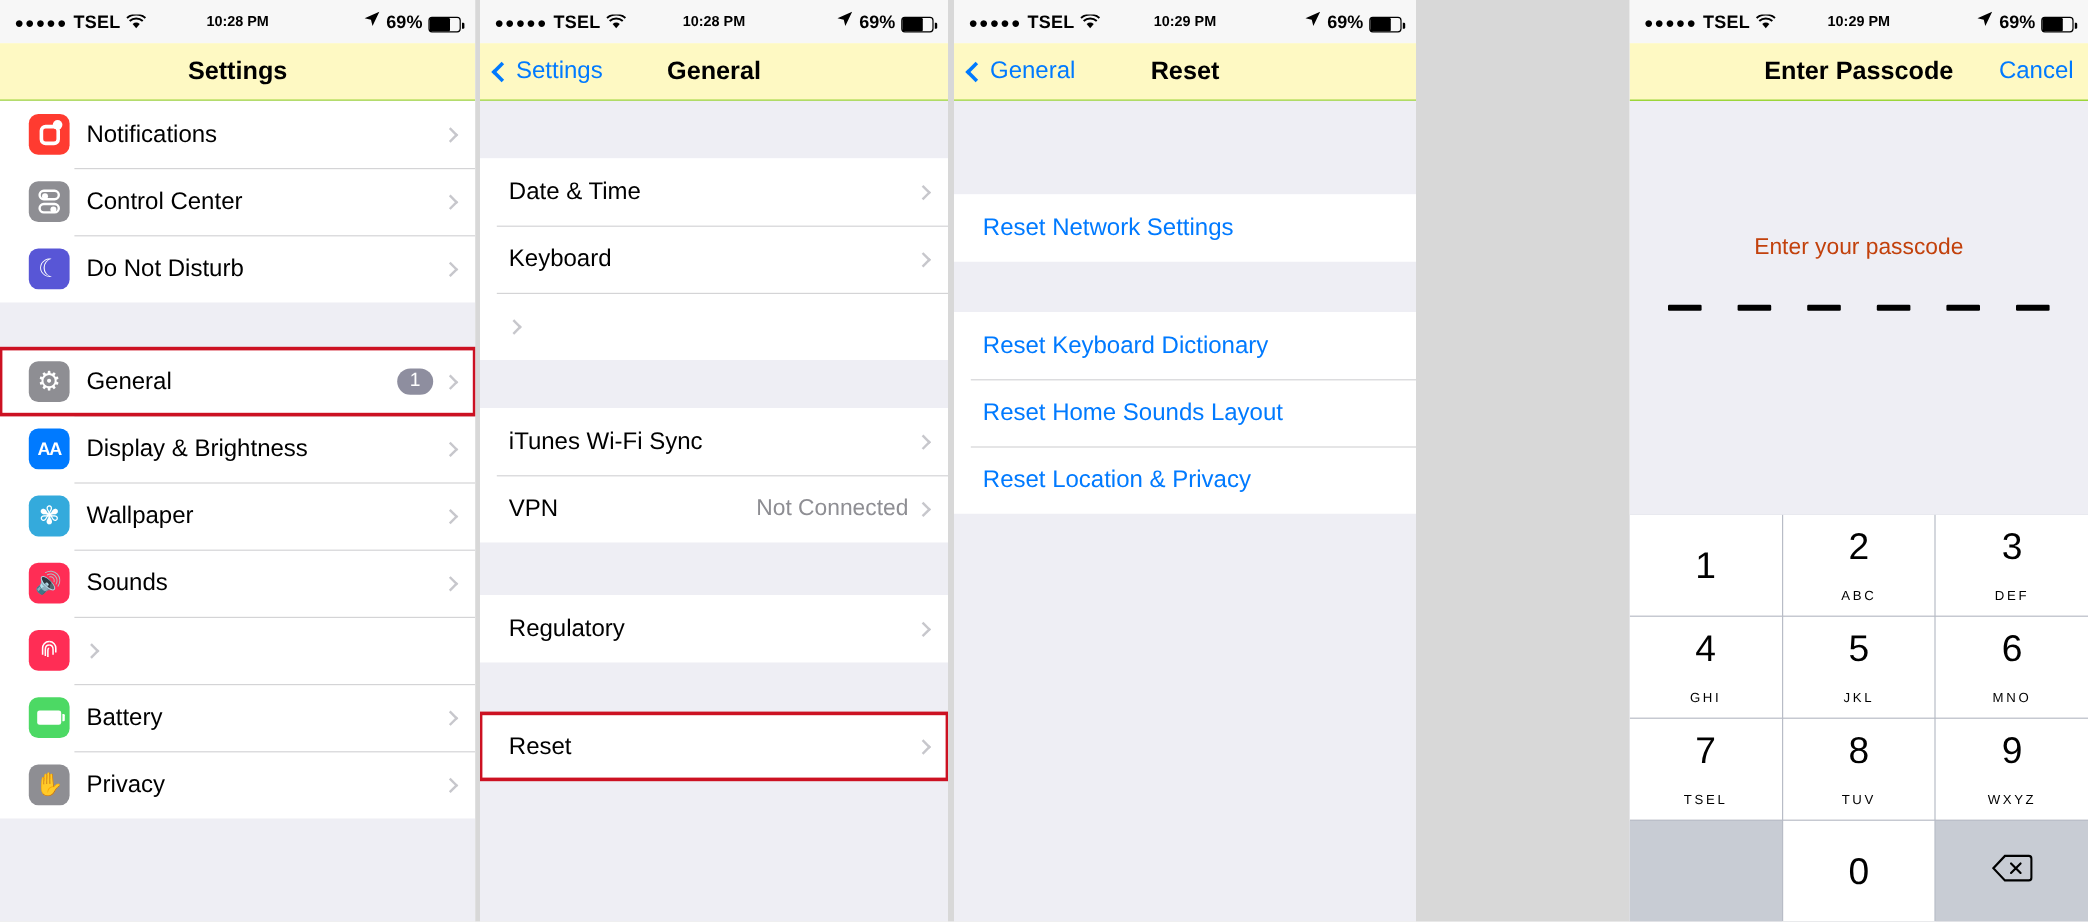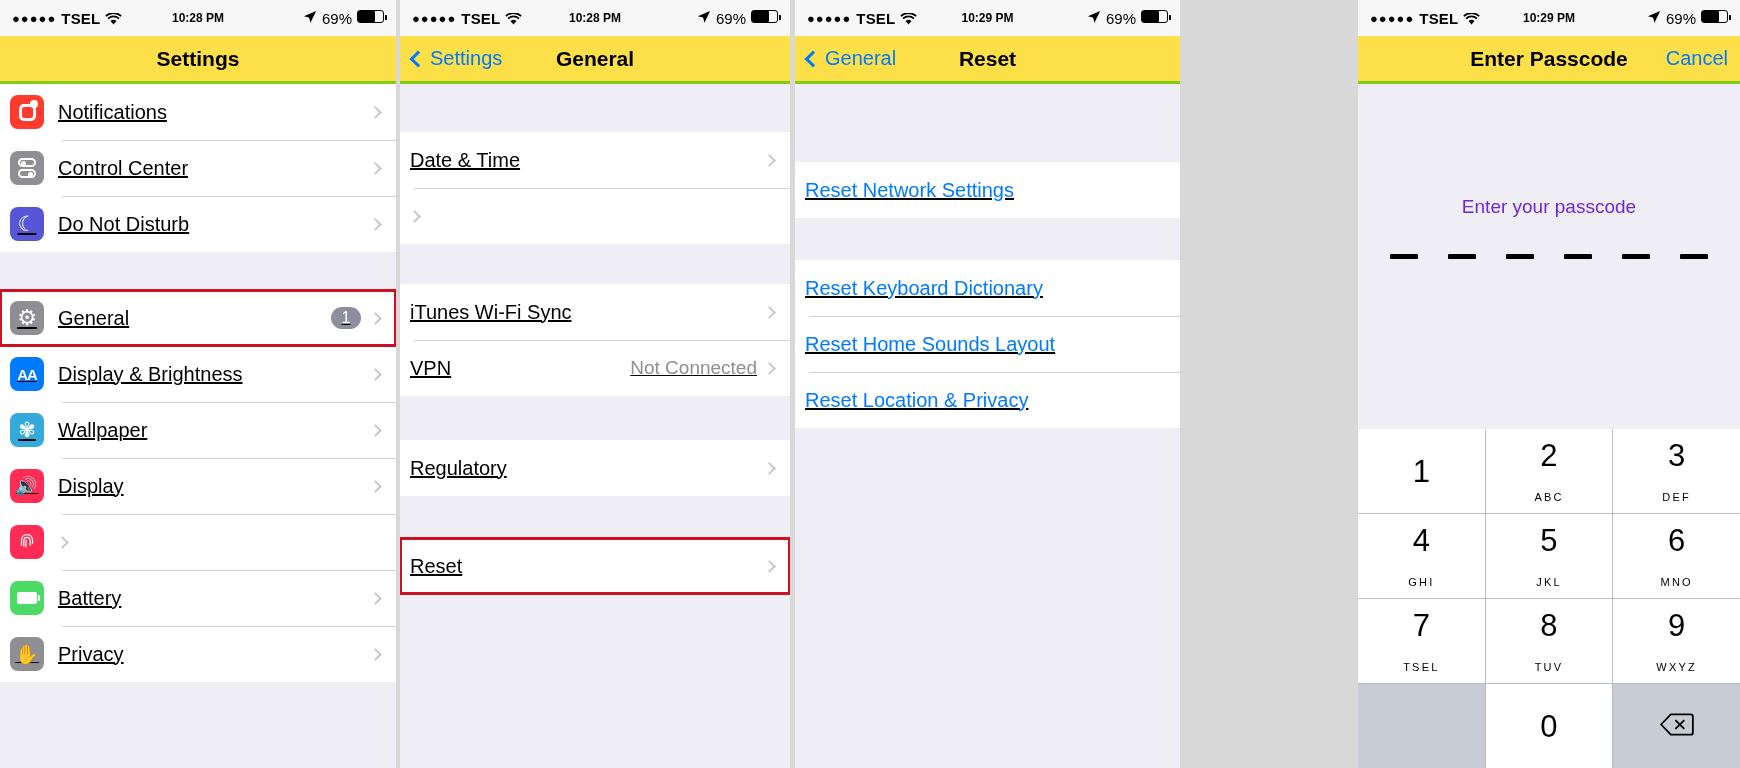--- a/index.html
+++ b/index.html
@@ -37,38 +37,38 @@
   }
   .sb-left { display: flex; align-items: center; gap: 5px; }
   .dots { letter-spacing: 1px; font-size: 13px; line-height: 1; }
   .carrier { font-size: 15px; font-weight: bold; letter-spacing: .2px; }
   .wifi { width: 17px; height: 13px; position: relative; display: inline-block; }
   .sb-center {
     position: absolute; left: 0; right: 0; text-align: center;
     font-size: 12px; font-weight: bold; pointer-events: none;
   }
   .sb-right {
-    margin-left: auto; display: flex; align-items: flex-start; gap: 5px;
-    font-size: 15px; font-weight: normal; z-index: 2;
+    margin-left: auto; display: flex; align-items: flex-end; gap: 5px;
+    font-size: 15px; font-weight: bold; z-index: 2;
   }
   .loc-arrow { display: inline-block; }
   .battery {
     width: 27px; height: 13px; border: 1.5px solid #000; border-radius: 3px;
     position: relative; display: inline-block;
   }
   .battery::after {
     content: ""; position: absolute; right: -4px; top: 4px;
     width: 2.5px; height: 5px; background: #000; border-radius: 0 1px 1px 0;
   }
   .battery > i { display: block; height: 100%; background: #000; border-radius: 1px; }
 
   
   .navbar {
-    height: 48px; background: #fde047;
-    border-bottom: 3px solid #84cc16;
+    height: 48px; background: #fef9c3;
+    border-bottom: 1px solid #84cc16;
     display: flex; align-items: center; position: relative; padding: 0 12px;
   }
   .nav-title {
     position: absolute; left: 0; right: 0; text-align: center;
     font-size: 21px; font-weight: bold; color: #000; pointer-events: none;
   }
   .nav-back {
     display: flex; align-items: center; gap: 4px; color: #007aff;
     font-size: 20px; z-index: 2;
   }
@@ -86,23 +86,22 @@
     height: calc(768px - 84px);
     background: #eeeef4;
     overflow: hidden;
     position: relative;
   }
   .gap { background: #eeeef4; }
   .group { background: #ffffff; }
   .row {
     display: flex; align-items: center;
     height: 56px; background: #fff;
-    padding-left: 10px; padding-right: 12px;
+    padding-left: 24px; padding-right: 12px;
     position: relative;
-    text-decoration: underline;
   }
   .row + .row::before {
     content: ""; position: absolute; left: 62px; right: 0; top: 0;
     height: 1px; background: #d4d4d6;
   }
   .row.noicon + .row.noicon::before { left: 14px; }
   .icon {
     width: 34px; height: 34px; border-radius: 8px;
     margin-right: 14px; flex: 0 0 auto;
     display: flex; align-items: center; justify-content: center;
@@ -145,21 +144,21 @@
   .ic-batt .b::after { content:"";position:absolute;right:-3px;top:3px;width:2px;height:6px;background:#fff;border-radius:0 1px 1px 0; }
   .ic-priv { background:#8e8e93; font-size:19px; }
 
   
   .pc-body {
     height: calc(768px - 84px);
     background: #eeeef4;
     display: flex; flex-direction: column;
   }
   .pc-top { flex: 0 0 345px; display:flex; flex-direction:column; align-items:center; }
-  .pc-prompt { font-size: 19px; color:#6d28d9; margin-top: 112px; }
+  .pc-prompt { font-size: 19px; color:#c2410c; margin-top: 112px; }
   .pc-dashes { display:flex; gap: 30px; margin-top: 36px; }
   .pc-dash { width: 28px; height: 5px; background: #000; border-radius: 1px; }
   .keypad { flex: 1 1 auto; display:grid; grid-template-columns: repeat(3,1fr); grid-template-rows: repeat(4,1fr); background:#b8bcc6; gap:1px; }
   .key {
     background:#ffffff; display:flex; flex-direction:column;
     align-items:center; justify-content:center; color:#000;
   }
   .key .num { font-size: 31px; font-weight: 300; line-height: 1; }
   .key .alpha { font-size: 11px; letter-spacing: 2.2px; margin-top: 20px; color:#000; }
   .key.blank { background:#c8ccd4; }
@@ -239,21 +238,21 @@
           <span class="label">Display &amp; Brightness</span>
           <span class="chev"></span>
         </div>
         <div class="row">
           <span class="icon ic-wall">✾</span>
           <span class="label">Wallpaper</span>
           <span class="chev"></span>
         </div>
         <div class="row">
           <span class="icon ic-snd">🔊</span>
-          <span class="label">Display</span>
+          <span class="label">Sounds</span>
           <span class="chev"></span>
         </div>
         <div class="row">
           <span class="icon ic-touch">
             <svg viewBox="0 0 24 24" width="22" height="22" fill="none" stroke="#fff" stroke-width="1.4">
                 <path d="M12 4c-4 0-6 3-6 6v6"></path>
                 <path d="M12 7c-2.5 0-3.5 2-3.5 4v6"></path>
                 <path d="M12 10c-1 0-1.2 1-1.2 2v6"></path>
                 <path d="M12 4c4 0 6 3 6 6v4"></path>
                 <path d="M12 7c2.5 0 3.5 2 3.5 4v5"></path>
@@ -312,20 +311,24 @@
       <div class="nav-title">General</div>
     </div>
     <div class="tableview">
       <div class="gap" style="height:48px"></div>
       <div class="group">
         <div class="row noicon">
           <span class="label">Date &amp; Time</span>
           <span class="chev"></span>
         </div>
         <div class="row noicon">
+          <span class="label">Keyboard</span>
+          <span class="chev"></span>
+        </div>
+        <div class="row noicon">
           <span class="chev"></span>
         </div>
       </div>
       <div class="gap" style="height:40px"></div>
       <div class="group">
         <div class="row noicon">
           <span class="label">iTunes Wi-Fi Sync</span>
           <span class="chev"></span>
         </div>
         <div class="row noicon">

